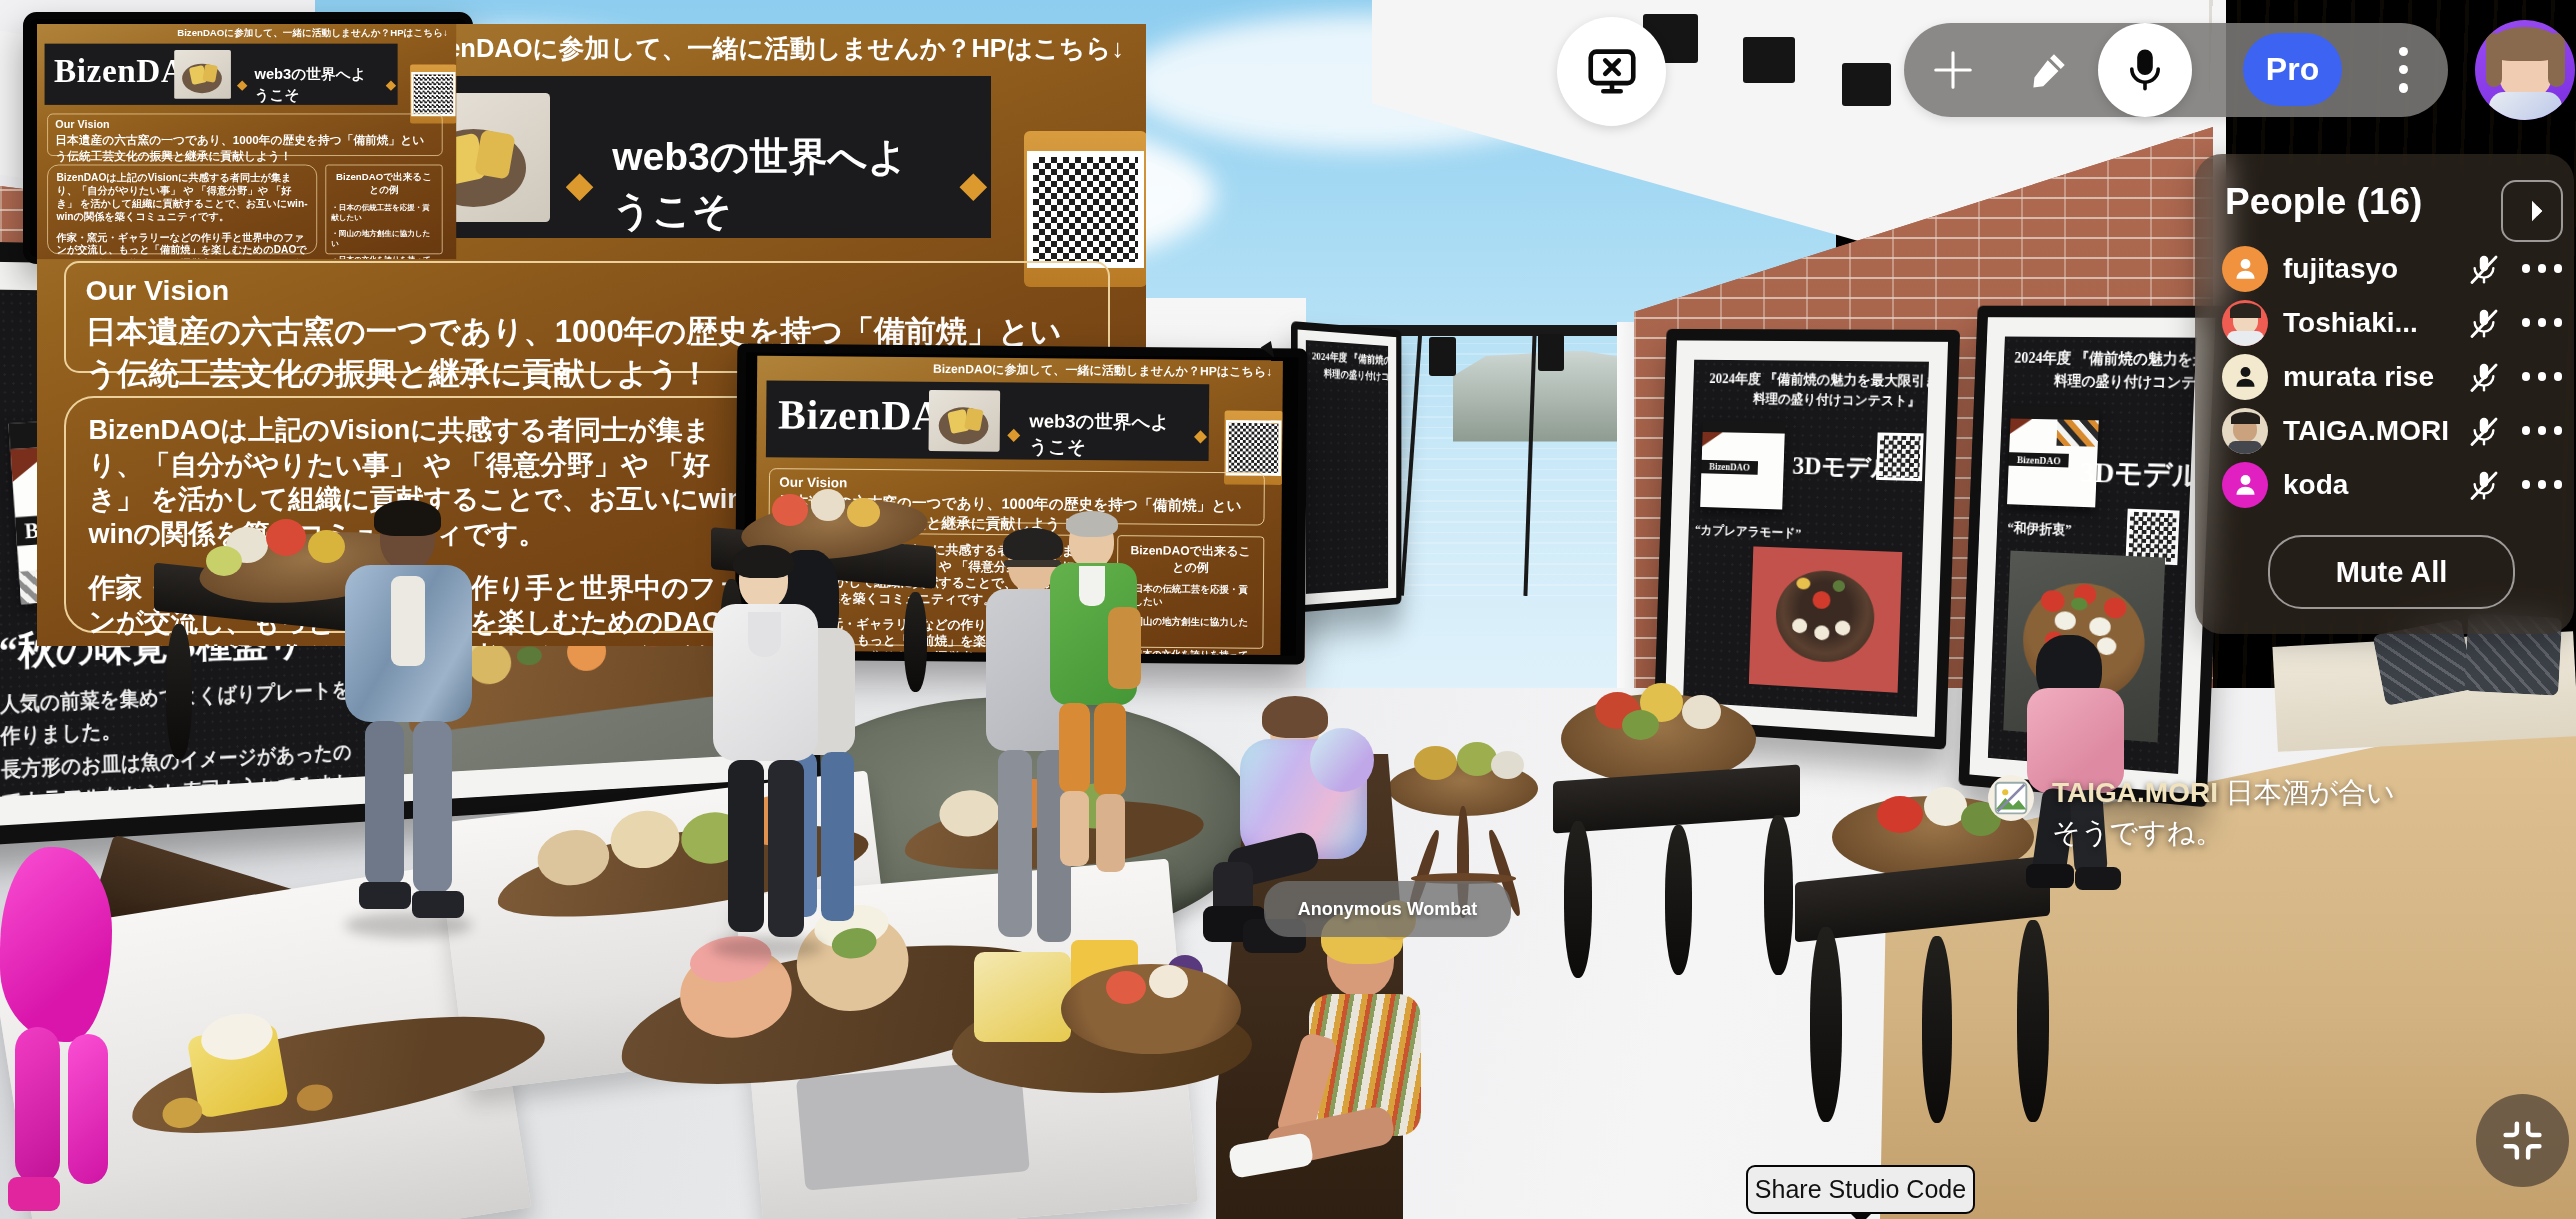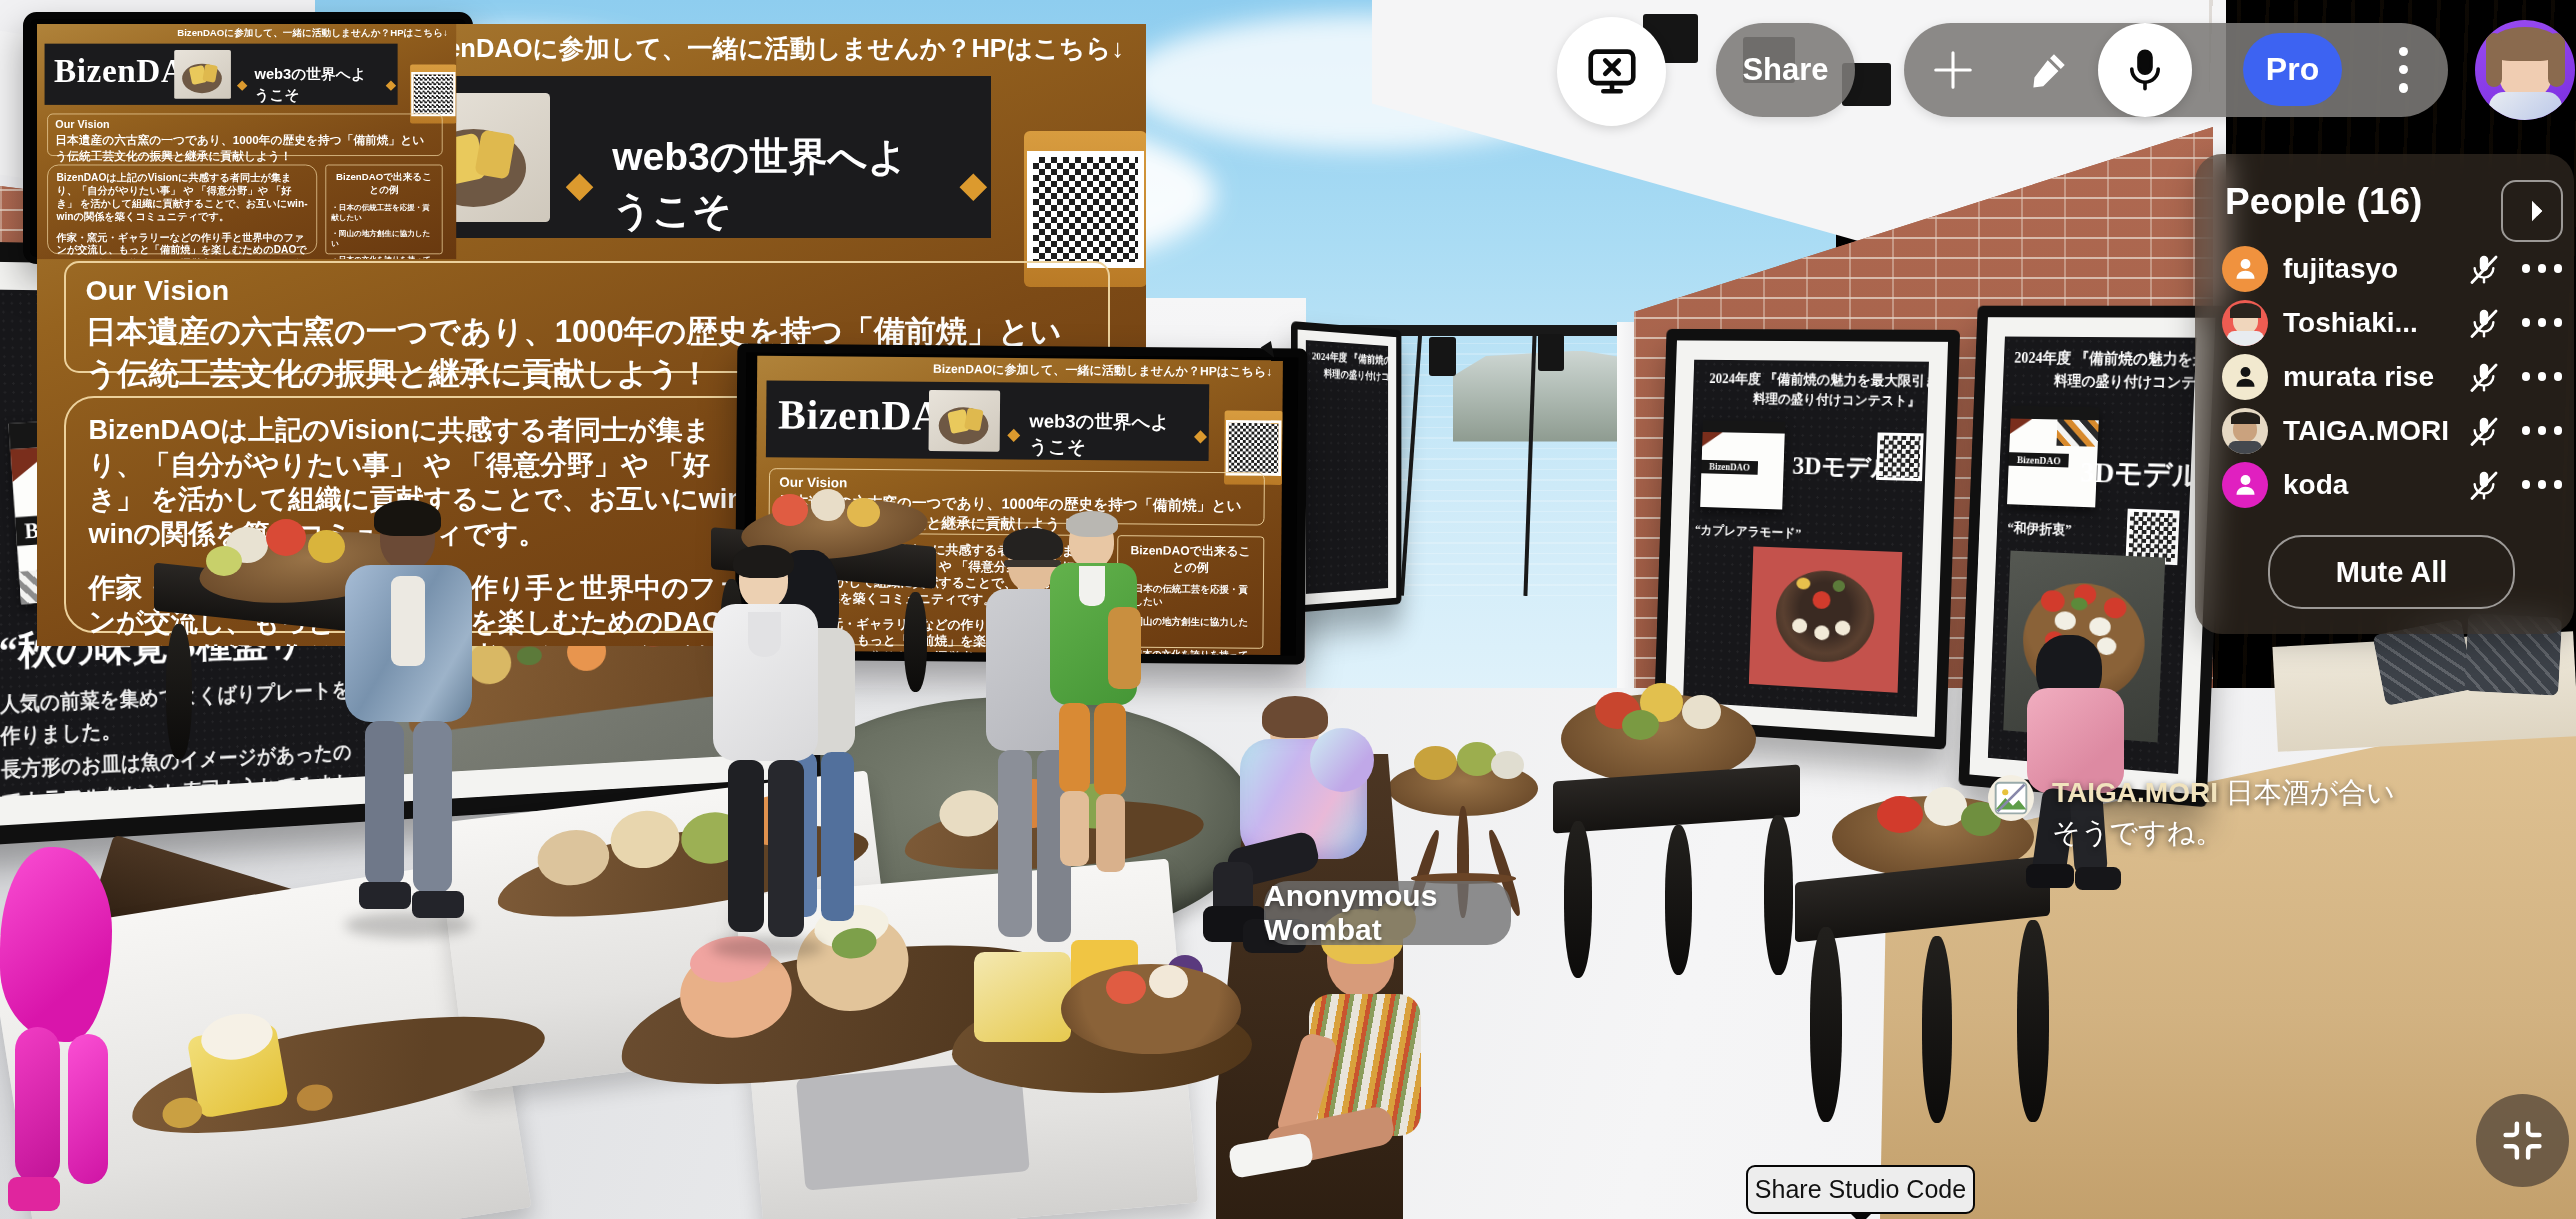--- a/index.html
+++ b/index.html
@@ -140,22 +140,22 @@
   .chatmsg{position:absolute;left:1988px;width:420px;color:#fff;font-size:28px;line-height:1.42;
      text-shadow:0 1.5px 6px rgba(0,0,0,.65);}
   .chatmsg .cavatar{position:absolute;left:0;top:1.5px;width:46px;height:46px;border-radius:50%;overflow:hidden;}
   .chatmsg .body{margin-left:64px;}
   .cname{font-weight:bold;}
   .chatinput{left:1986px;top:1096px;width:529px;height:90px;border:2.2px solid rgba(255,255,255,.6);border-radius:46px;
      background:rgba(80,80,80,.30);backdrop-filter:blur(4.5px);display:flex;align-items:center;box-sizing:border-box;}
   .placeholder{color:#d2d2d2;font-size:31px;flex:1;margin-left:16.5px;background:transparent;border:none;outline:none;
      font-family:"Liberation Sans",sans-serif;}
   .placeholder::placeholder{color:#d2d2d2;}
-  .nametag{left:1264px;top:881px;width:247px;height:64px;background:rgba(112,112,112,.78);border-radius:24px;
-     color:#fff;font-size:30px;font-weight:bold;display:flex;align-items:center;justify-content:center;
+  .nametag{left:1264px;top:881px;width:247px;height:56px;background:rgba(112,112,112,.78);border-radius:24px;
+     color:#fff;font-size:18px;font-weight:bold;display:flex;align-items:center;justify-content:center;
      text-shadow:0 1.5px 4.5px rgba(0,0,0,.4);}
   .tooltip{left:1746px;top:1165px;width:225px;height:45px;background:#ededed;border:2.2px solid #060606;border-radius:9px;
      color:#111;font-size:25px;display:flex;align-items:center;justify-content:center;}
   .tooltip:after{content:"";position:absolute;left:50%;top:100%;margin-left:-12px;
      border:12px solid transparent;border-top-color:#060606;}
   .dot{border-radius:50%;background:#fff;}
 </style>
 </head>
 <body>
 
@@ -616,23 +616,20 @@
     <span>Anonymous Wombat</span>
   </div>
 
   <div class="abs circlebtn" style="left:1557px;top:16.5px;width:109px;height:109px;">
     <svg width="58" height="58" viewBox="0 0 24 24" fill="none" stroke="#0a0a0a" stroke-width="1.9" stroke-linecap="round">
       <rect x="3.2" y="4" width="17.6" height="13" rx="2.4"></rect>
       <path d="M9.2 7.6l5.6 5.6M14.8 7.6l-5.6 5.6"></path>
       <path d="M12 17v2.6M8.4 20.4h7.2"></path>
     </svg>
   </div>
-  <div class="abs pillbtn" style="left:1716px;top:22.5px;width:139px;height:94px;font-size:31px;">
-    <span>Share</span>
-  </div>
   <div class="abs pillbtn" style="left:1904px;top:22.5px;width:544px;height:94px;justify-content:flex-start;">
     <div style="width:97px;display:flex;justify-content:center;">
       <svg width="46" height="46" viewBox="0 0 24 24" stroke="#fff" stroke-width="1.6" fill="none" stroke-linecap="round">
           <path d="M12 3v18M3 12h18"></path>
         </svg>
     </div>
     <div style="width:97px;display:flex;justify-content:center;">
       <svg width="43" height="43" viewBox="0 0 24 24" fill="#fff">
           <path d="M14.5 3.5l6 6-2.2 2.2-6-6zM11 6.9l6 6L8.5 21.4 3 22l.6-5.5z"></path>
         </svg>

